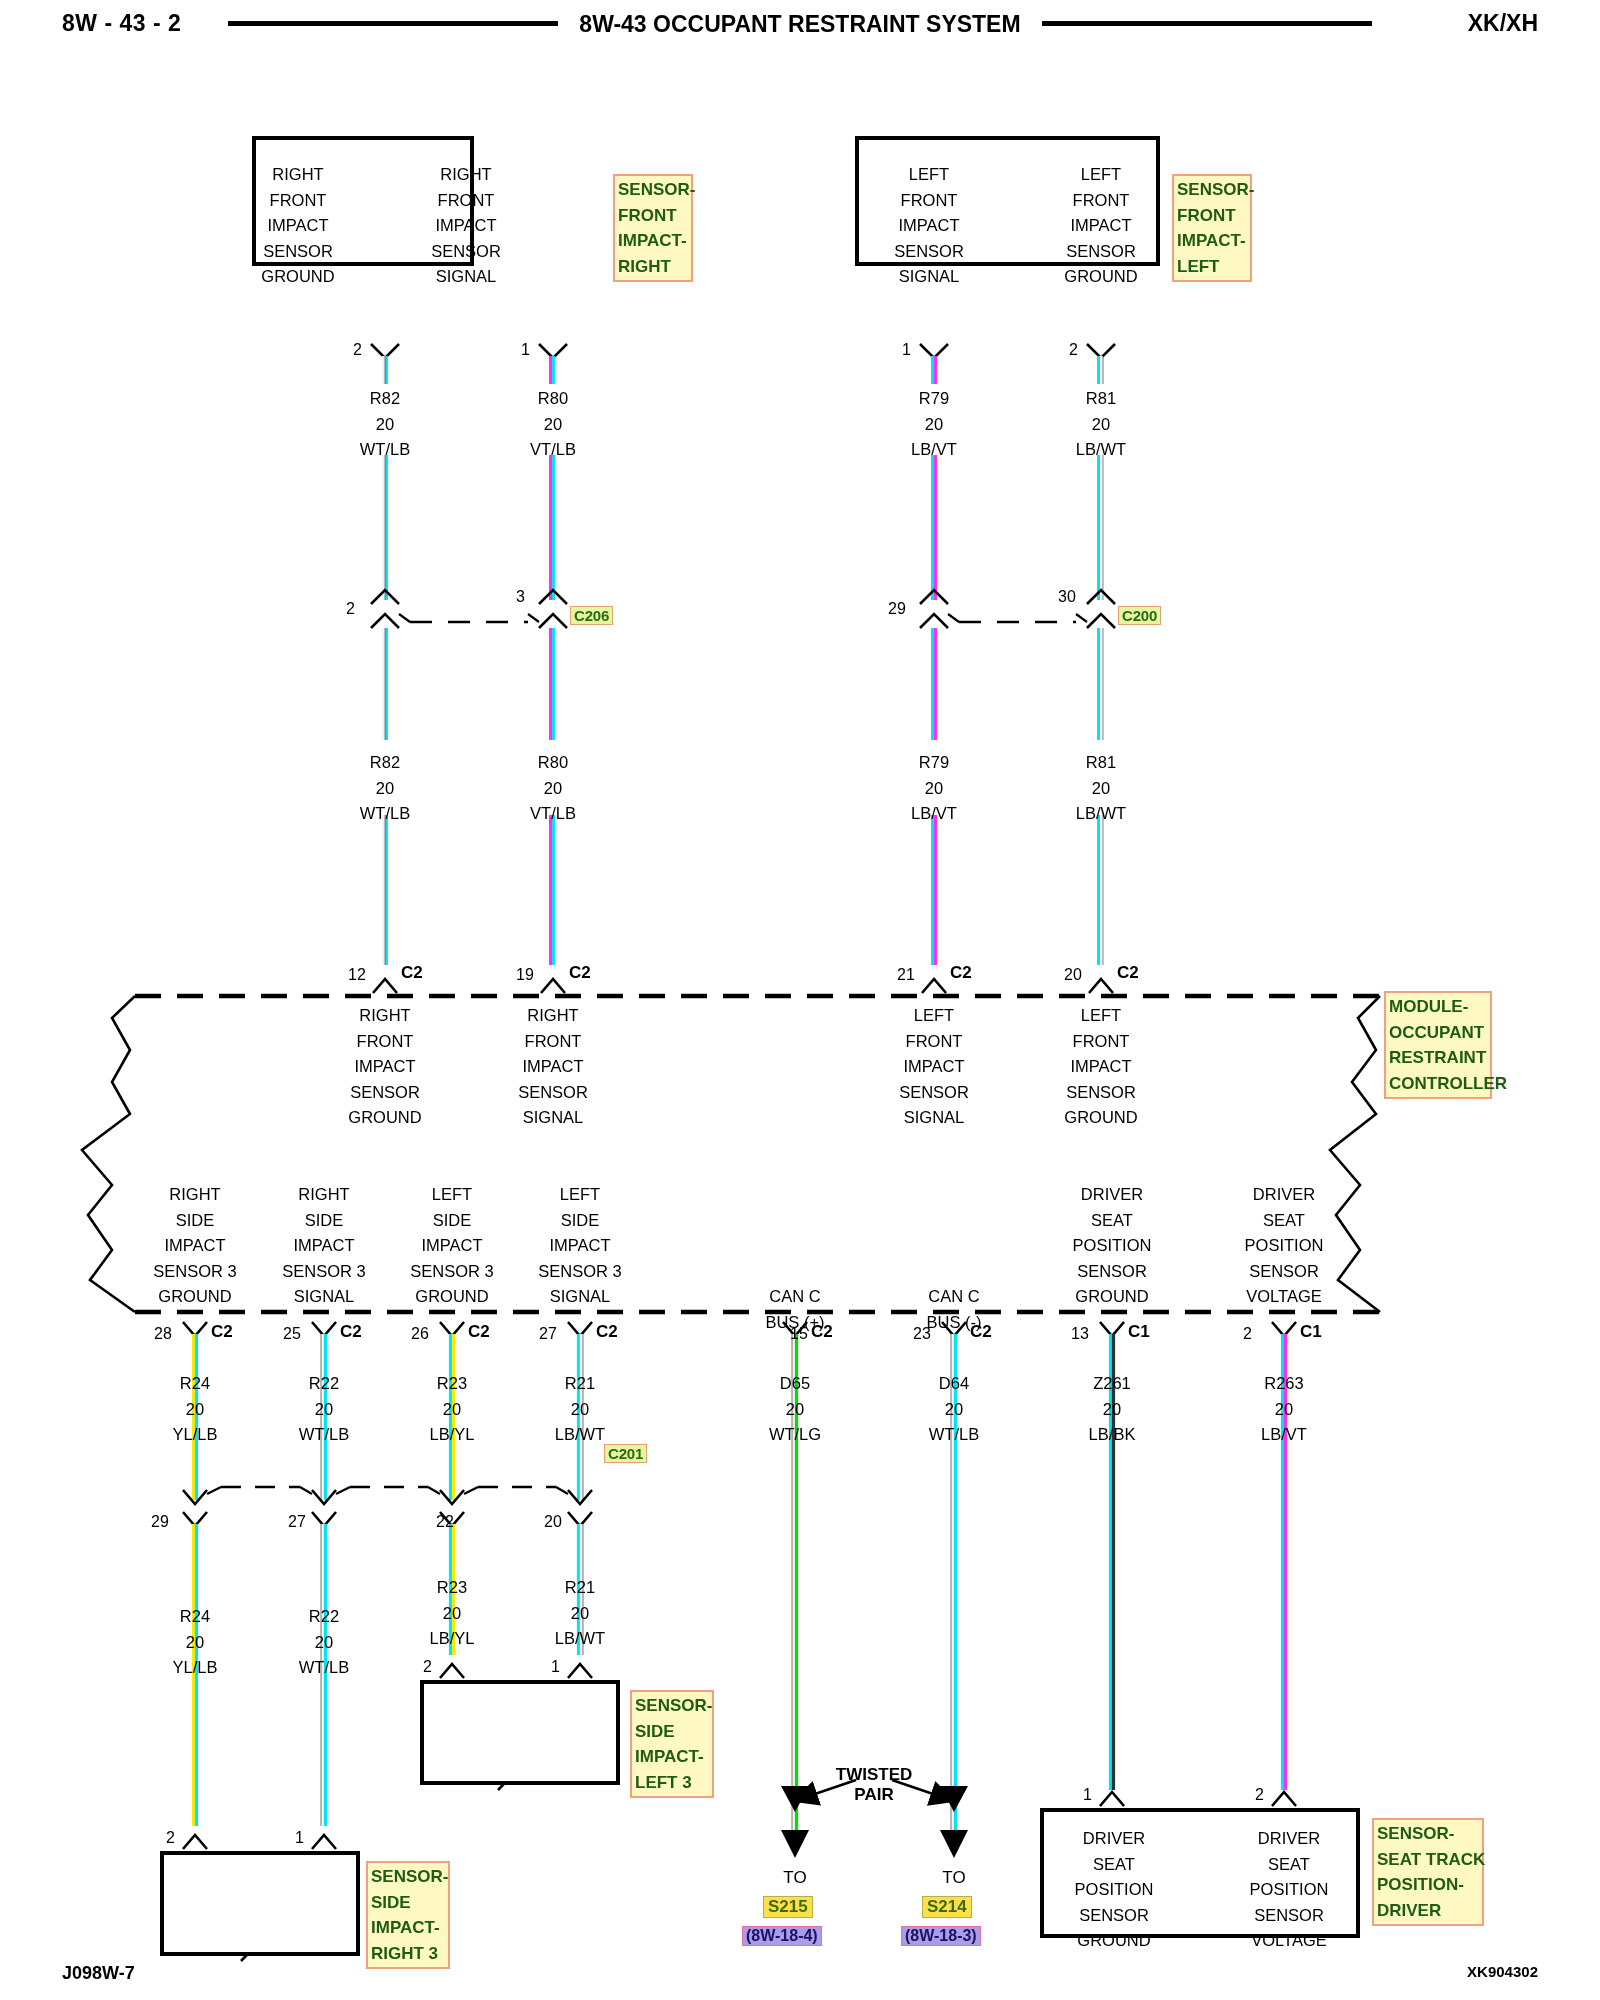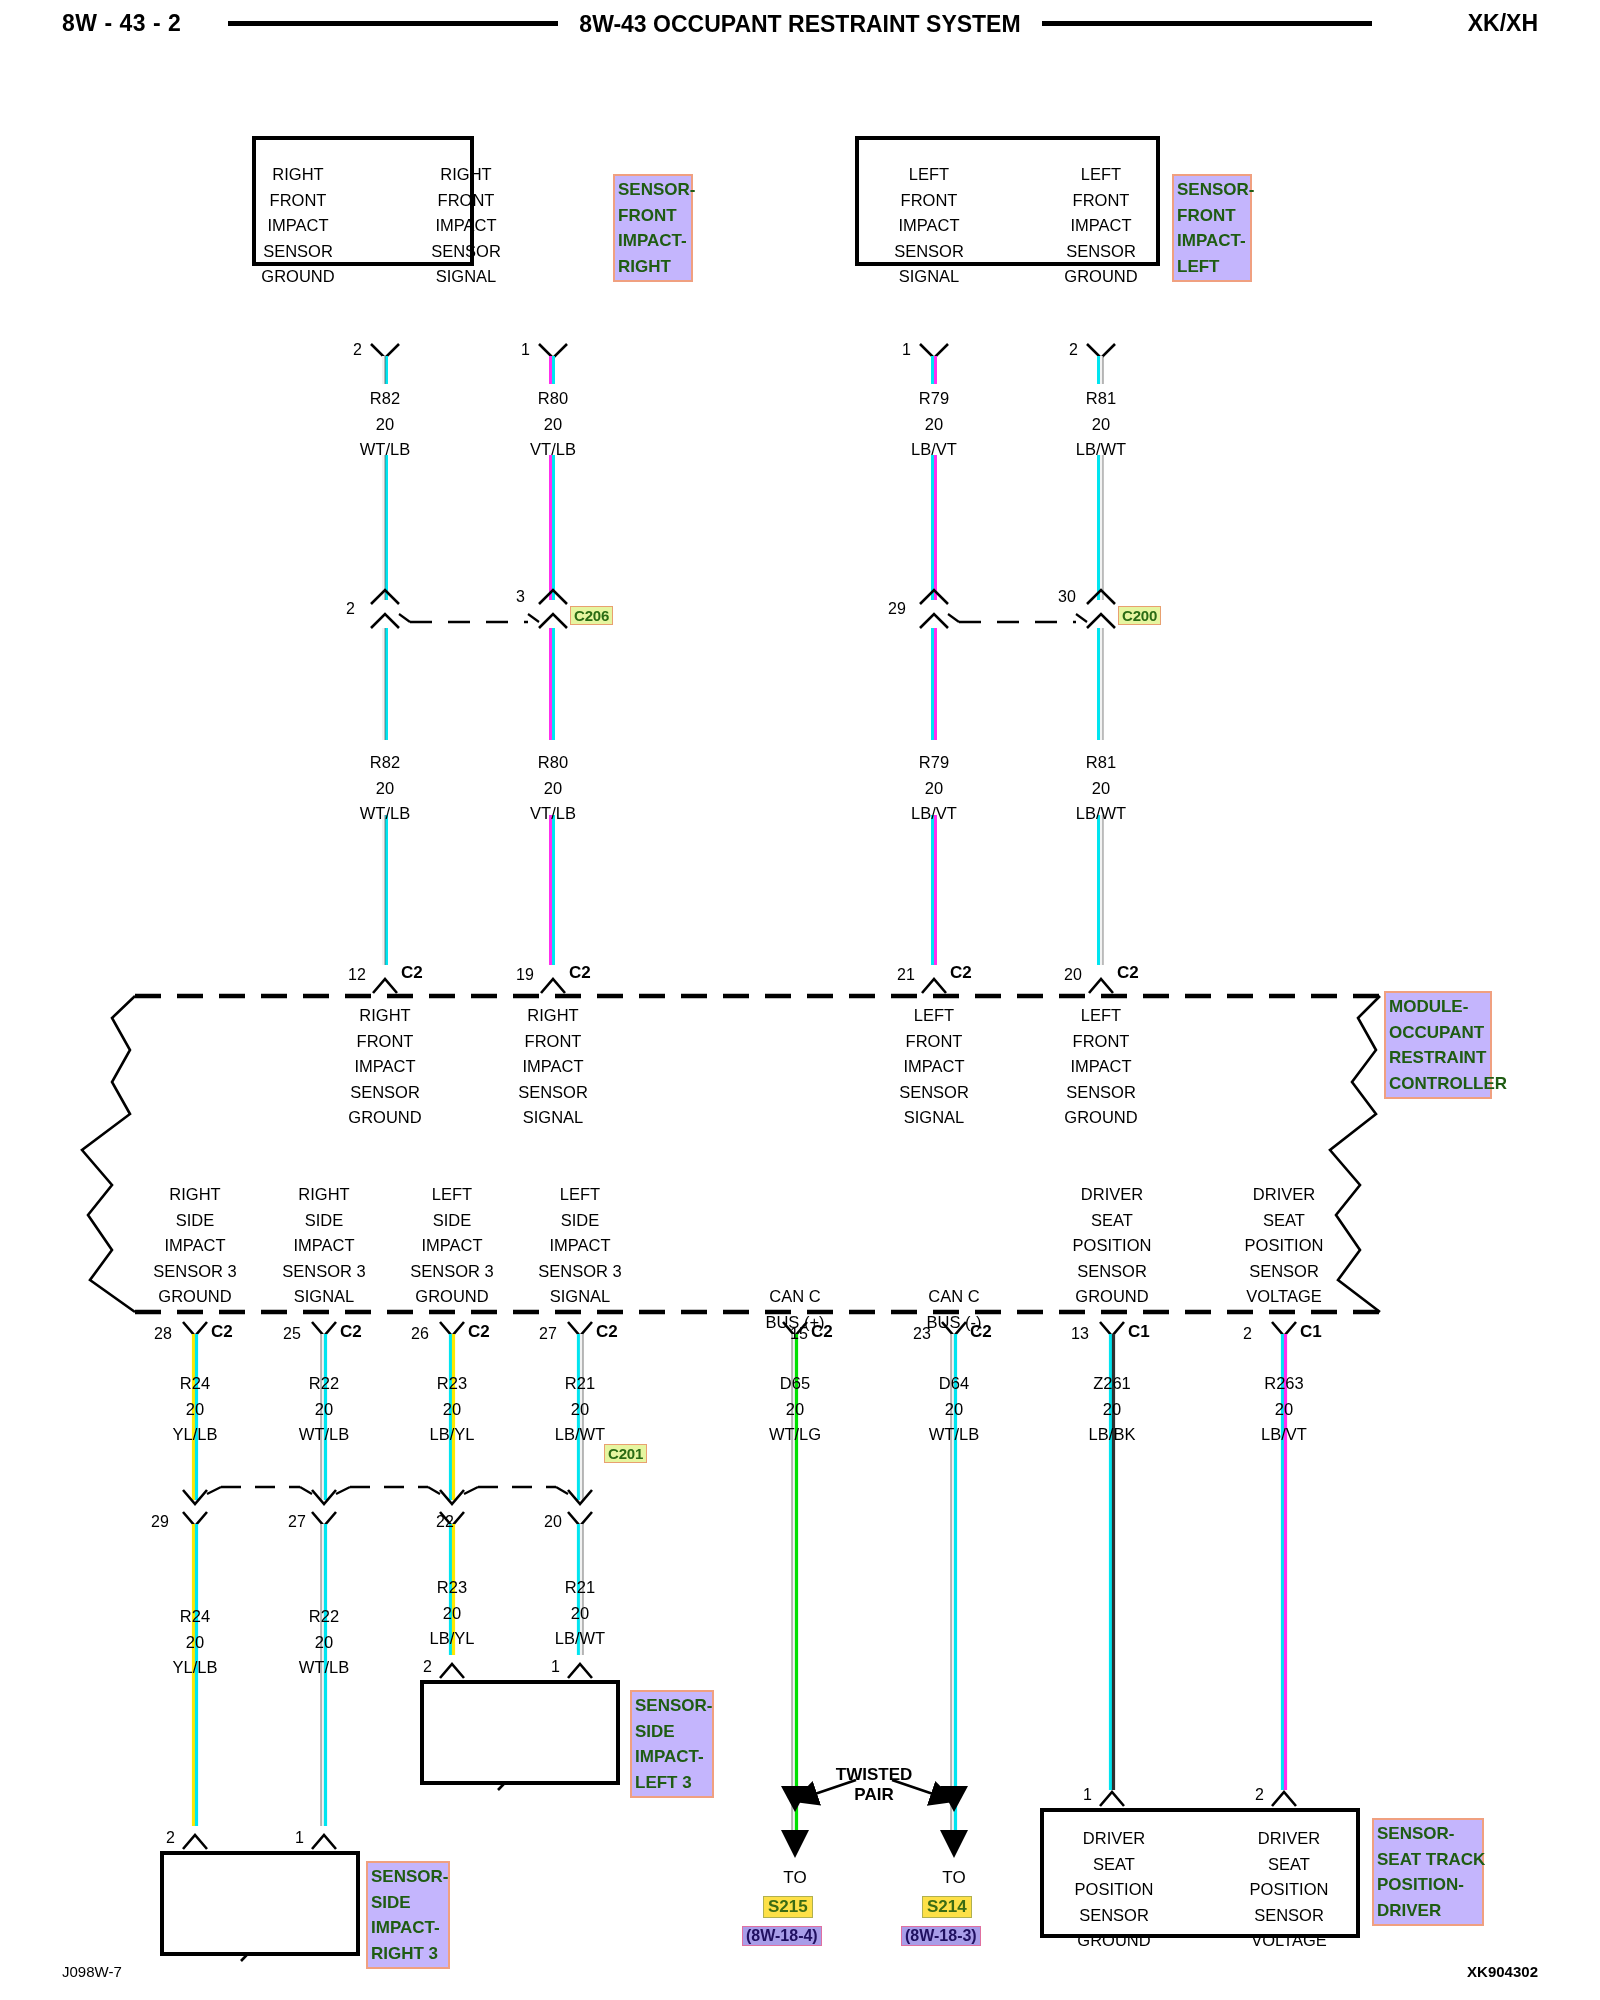--- a/index.html
+++ b/index.html
@@ -14,33 +14,33 @@
   
   .hdr { position:absolute; top:0; left:0; width:1600px; height:56px; }
   .hdr-left  { position:absolute; left:62px;  top:10px; font-size:23px; font-weight:bold; letter-spacing:.5px; }
   .hdr-title { position:absolute; left:0; right:0; top:11px; text-align:center; font-size:23px; font-weight:bold; }
   .hdr-right { position:absolute; right:62px; top:10px; font-size:23px; font-weight:bold; }
   .hdr-rule  { position:absolute; top:21px; height:5px; background:#000; }
   .hdr-rule.l { left:228px; width:330px; }
   .hdr-rule.r { left:1042px; width:330px; }
 
   
-  .ftr-left  { position:absolute; left:62px;  top:1963px; font-size:15px; font-weight:normal;text-align:center; }
+  .ftr-left  { position:absolute; left:62px;  top:1963px; font-size:18px; font-weight:bold;text-align:center; }
   .ftr-right { position:absolute; right:62px; top:1963px; font-size:15px; font-weight:bold; }
 
   
   .cbox { position:absolute; border:4px solid #000; background:#fff; }
   .cbox .col {
     position:absolute; text-align:center; font-size:16.5px; line-height:25.6px;
     white-space:nowrap;
   }
 
   
   .tag {
-    position:absolute; background:#c4b5fd; border:2px solid #f0a080;
+    position:absolute; background:#fef9c3; border:2px solid #f0a080;
     color:#1f5c13; font-weight:bold; font-size:17px; line-height:25.5px;
     padding:1px 3px; white-space:nowrap;
   }
   
   .ctag {
     position:absolute; background:#e6f5a0; border:1px solid #e8a070;
     color:#2a6b14; font-weight:bold; font-size:15px; padding:0 3px;
     white-space:nowrap; letter-spacing:-.2px;
   }
   .stag {

